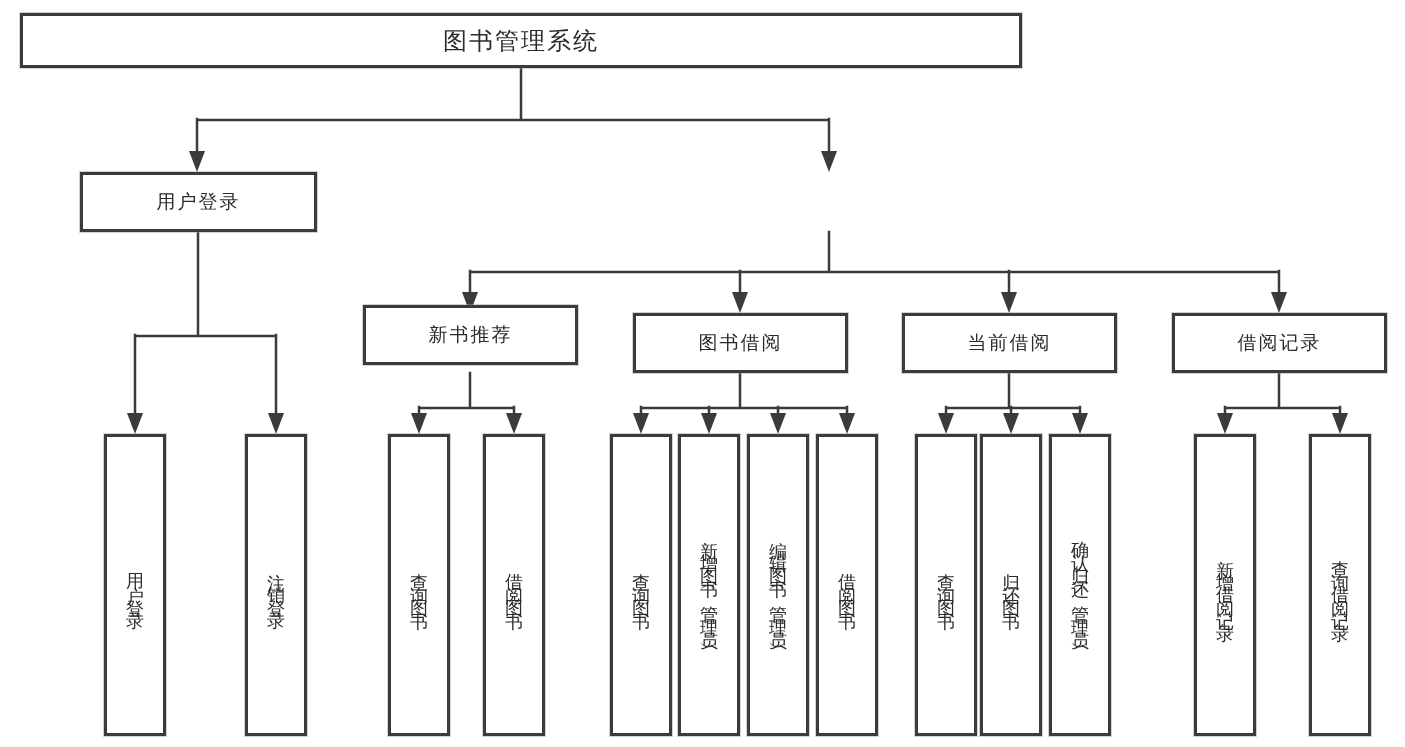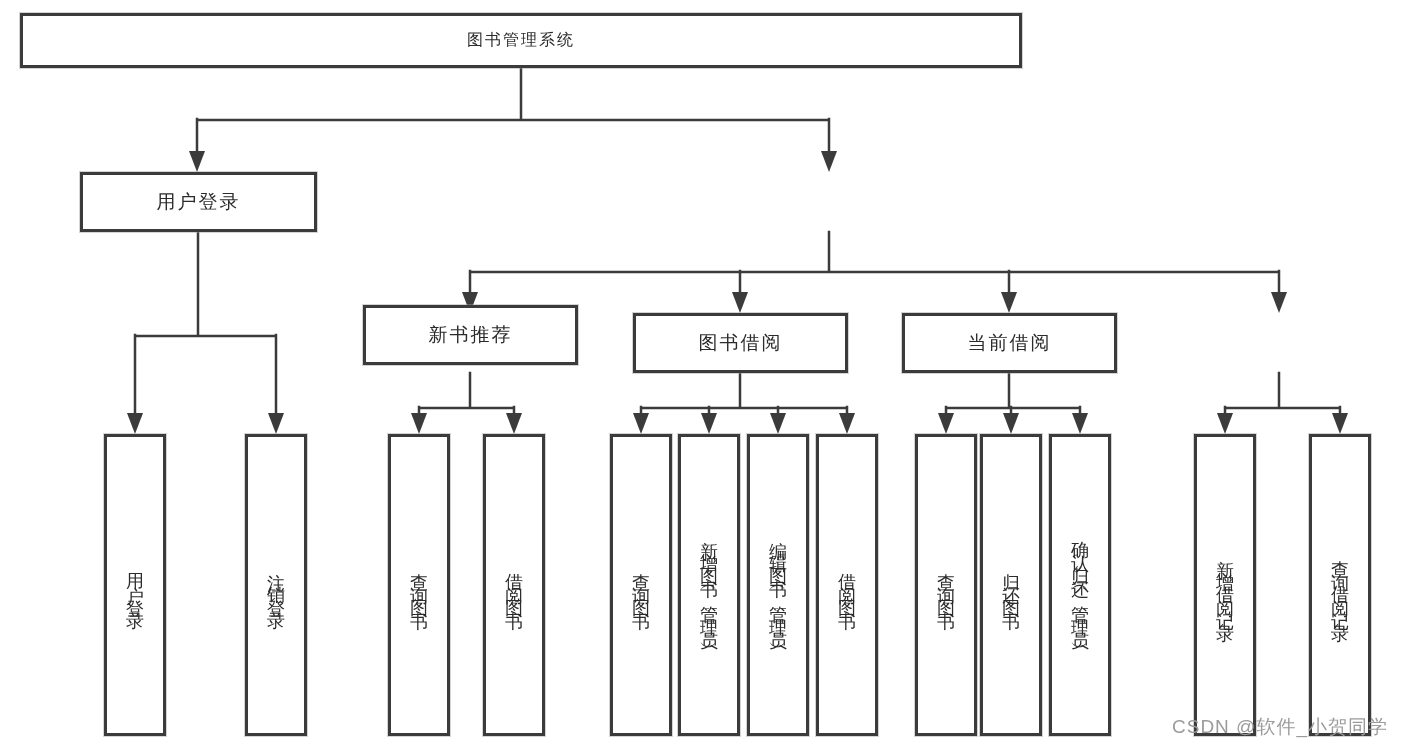--- a/index.html
+++ b/index.html
@@ -33,21 +33,21 @@
     justify-content: center;
     color: #2b2b2b;
     z-index: 2;
   }
   .hbox {
     font-size: 19px;
     font-weight: 500;
     letter-spacing: 2px;
   }
   .root-box {
-    font-size: 16px;
+    font-size: 24px;
   }
   .vbox span {
     display: block;
     writing-mode: vertical-rl;
     text-orientation: mixed;
     font-size: 18px;
     font-weight: 500;
     line-height: 1;
     letter-spacing: 13px;
     white-space: nowrap;
@@ -111,20 +111,23 @@
 
   <div class="node hbox" style="left:363px;top:305px;width:215px;height:60px">
     <span>新书推荐</span>
   </div>
   <div class="node hbox" style="left:902px;top:313px;width:215px;height:60px">
     <span>当前借阅</span>
   </div>
   <div class="node hbox" style="left:633px;top:313px;width:215px;height:60px">
     <span>图书借阅</span>
   </div>
+  <div class="node hbox" style="left:1172px;top:313px;width:215px;height:60px">
+    <span>借阅记录</span>
+  </div>
 
   <div class="node vbox" style="left:104px;top:434px;width:62px;height:302px">
     <span>用户登录</span>
   </div>
   <div class="node vbox" style="left:245px;top:434px;width:62px;height:302px">
     <span>注销登录</span>
   </div>
 
   <div class="node vbox" style="left:388px;top:434px;width:62px;height:302px">
     <span>查询图书</span>
@@ -156,15 +159,14 @@
     <span>确认归还（管理员）</span>
   </div>
 
   <div class="node vbox" style="left:1194px;top:434px;width:62px;height:302px">
     <span>新增借阅记录</span>
   </div>
   <div class="node vbox" style="left:1309px;top:434px;width:62px;height:302px">
     <span>查询借阅记录</span>
   </div>
 
-  <div class="watermark">CSDN @软件_小贺同学</div>
 
 </div>
 
 </body></html>

